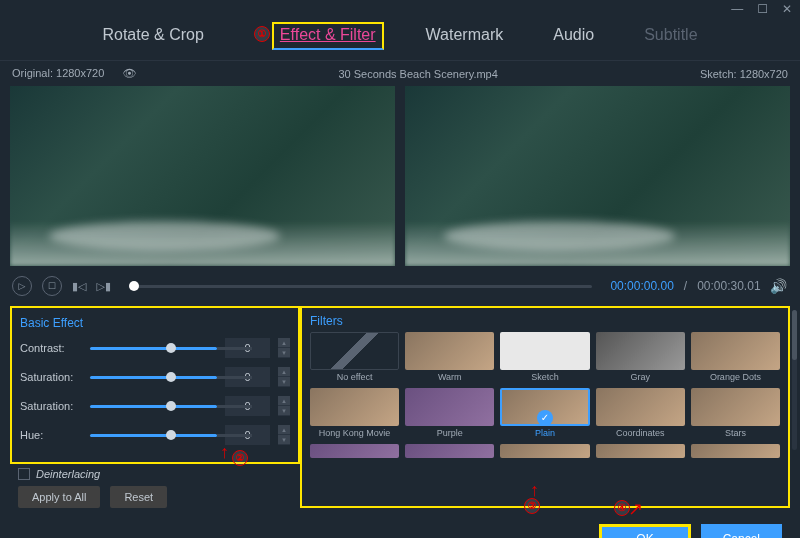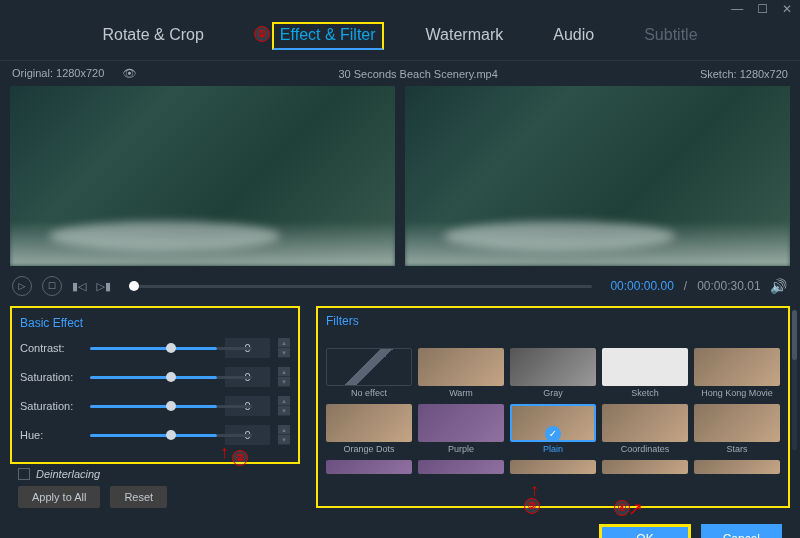--- a/index.html
+++ b/index.html
@@ -3,60 +3,60 @@
 <meta charset="utf-8">
 <style>
 * { box-sizing: border-box; margin: 0; padding: 0; font-family: Arial, sans-serif; }
 body { background: #1e2832; width: 800px; height: 538px; overflow: hidden; color: #c0c8d0; font-size: 12px; position: relative; }
 
 .titlebar { height: 18px; display: flex; justify-content: flex-end; align-items: center; padding-right: 8px; gap: 14px; }
 .titlebar span { color: #8a96a3; font-size: 12px; cursor: pointer; }
 
 .tabs { display: flex; justify-content: center; gap: 50px; padding: 8px 0 10px; border-bottom: 1px solid #2a3440; position: relative; }
 .tab { color: #c0c8d0; font-size: 16px; cursor: pointer; padding-bottom: 6px; }
-.tab.active { color: #0ea5e9; border-bottom: 2px solid #3d9fff; }
+.tab.active { color: #ec4899; border-bottom: 2px solid #3d9fff; text-decoration: underline; }
 .tab.disabled { color: #5a6472; }
 .tab-highlight { border: 2px solid #ffe600; padding: 2px 6px; margin: -4px -8px 0 -8px; }
 
 .preview-bar { display: flex; justify-content: space-between; align-items: center; padding: 6px 12px; font-size: 11px; color: #a0aab5; }
 .eye-icon { margin-left: 15px; }
 
 .previews { display: flex; gap: 10px; padding: 0 10px; }
 .preview { flex: 1; height: 180px; background: linear-gradient(135deg, #1a3838 0%, #2d5048 30%, #1f4038 60%, #3a5a4f 100%); position: relative; overflow: hidden; }
 .wave { position: absolute; bottom: 0; left: 0; right: 0; height: 45px; background: linear-gradient(0deg, rgba(220,230,225,0.6), transparent); filter: blur(2px); }
 .wave2 { position: absolute; bottom: 15px; left: 10%; right: 30%; height: 30px; background: rgba(255,255,255,0.4); filter: blur(4px); border-radius: 50%; }
 
 .controls { display: flex; align-items: center; padding: 10px 12px; gap: 10px; }
 .ctrl-btn { width: 20px; height: 20px; border: 1px solid #5a6472; border-radius: 50%; display: flex; align-items: center; justify-content: center; color: #8a96a3; font-size: 9px; cursor: pointer; }
 .ctrl-icon { color: #8a96a3; font-size: 11px; cursor: pointer; }
 .timeline { flex: 1; height: 3px; background: #3a4450; border-radius: 2px; position: relative; margin: 0 8px; }
 .timeline-dot { position: absolute; left: 0; top: -4px; width: 10px; height: 10px; background: #fff; border-radius: 50%; }
 .time-cur { color: #3d9fff; }
 .time-tot { color: #8a96a3; }
 .vol-icon { color: #8a96a3; font-size: 14px; cursor: pointer; }
 
-.editor { display: flex; gap: 16px; padding: 0 10px 8px; justify-content: space-between; }
+.editor { display: flex; gap: 0; padding: 0 10px 8px; justify-content: space-between; }
 .basic-effect { width: 290px; border: 2px solid #ffe600; padding: 8px; }
 .basic-effect h4 { color: #3d9fff; font-size: 12px; font-weight: normal; margin-bottom: 8px; }
 .effect-row { display: flex; align-items: center; margin-bottom: 9px; gap: 8px; }
 .effect-label { width: 62px; font-size: 11px; color: #c0c8d0; }
 .slider { flex: 1; height: 3px; background: #3d9fff; position: relative; border-radius: 2px; }
 .slider::after { content: ''; position: absolute; right: -35px; top: 0; width: 35px; height: 3px; background: #3a4450; }
 .slider-thumb { position: absolute; left: 60%; top: -4px; width: 10px; height: 10px; background: #d0d8e0; border-radius: 50%; }
 .num-input { width: 45px; height: 20px; background: #2a3440; border: none; color: #c0c8d0; text-align: center; font-size: 11px; }
 .spinner { width: 12px; display: flex; flex-direction: column; }
 .spinner span { height: 10px; background: #3a4450; font-size: 7px; color: #6a7480; text-align: center; line-height: 10px; cursor: pointer; border-bottom: 1px solid #2a3440; }
 
 .deint-row { display: flex; align-items: center; gap: 6px; margin: 4px 0; font-size: 11px; padding-left: 8px; font-style: italic; }
 .checkbox { width: 12px; height: 12px; border: 1px solid #5a6472; background: #1e2832; }
 .btn-row { display: flex; gap: 10px; padding-left: 8px; margin-top: 6px; }
 .small-btn { background: #404040; border: none; color: #c0c8d0; padding: 5px 14px; font-size: 11px; cursor: pointer; border-radius: 2px; }
 
 .filters-panel { flex: 1; border: 2px solid #ffe600; padding: 6px 8px 4px; position: relative; }
-.filters-panel h4 { color: #3d9fff; font-size: 12px; font-weight: normal; margin-bottom: 20px; }
+.filters-panel h4 { color: #3d9fff; font-size: 12px; font-weight: normal; margin-bottom: 4px; }
 .filter-grid { display: grid; grid-template-columns: repeat(5, 1fr); gap: 6px; }
 .filter-item { text-align: center; cursor: pointer; }
 .filter-thumb { width: 100%; height: 38px; background: linear-gradient(135deg, #8a7560, #c4a585); border-radius: 2px; position: relative; }
 .filter-thumb.noeffect { background: linear-gradient(135deg, transparent 45%, #5a6472 45%, #5a6472 55%, transparent 55%); border: 1px solid #3a4450; }
 .filter-thumb.gray { background: linear-gradient(135deg, #555, #999); }
 .filter-thumb.sketch { background: #e8e8e8; }
 .filter-thumb.purple { background: linear-gradient(135deg, #6a5080, #9070a0); }
 .filter-thumb.selected { border: 2px solid #3d9fff; }
 .filter-check { position: absolute; bottom: -2px; left: 50%; transform: translateX(-50%); width: 16px; height: 16px; background: #3d9fff; border-radius: 50%; color: #fff; font-size: 10px; line-height: 16px; }
 .filter-name { font-size: 9px; color: #a0aab5; margin-top: 2px; display: block; }
@@ -191,34 +191,34 @@
     <div class="filter-grid">
       <div class="filter-item">
           <div class="filter-thumb noeffect"></div>
           <span class="filter-name">No effect</span>
         </div>
       <div class="filter-item">
           <div class="filter-thumb"></div>
           <span class="filter-name">Warm</span>
         </div>
       <div class="filter-item">
+          <div class="filter-thumb sketch"></div>
+          <span class="filter-name">Sketch</span>
+        </div>
+      <div class="filter-item">
           <div class="filter-thumb gray"></div>
           <span class="filter-name">Gray</span>
         </div>
       <div class="filter-item">
-          <div class="filter-thumb sketch"></div>
-          <span class="filter-name">Sketch</span>
+          <div class="filter-thumb"></div>
+          <span class="filter-name">Orange Dots</span>
         </div>
       <div class="filter-item">
           <div class="filter-thumb"></div>
           <span class="filter-name">Hong Kong Movie</span>
-        </div>
-      <div class="filter-item">
-          <div class="filter-thumb"></div>
-          <span class="filter-name">Orange Dots</span>
         </div>
       <div class="filter-item">
           <div class="filter-thumb purple"></div>
           <span class="filter-name">Purple</span>
         </div>
       <div class="filter-item">
           <div class="filter-thumb selected">
             <div class="filter-check">✓</div>
           </div>
           <span class="filter-name selected">Plain</span>

